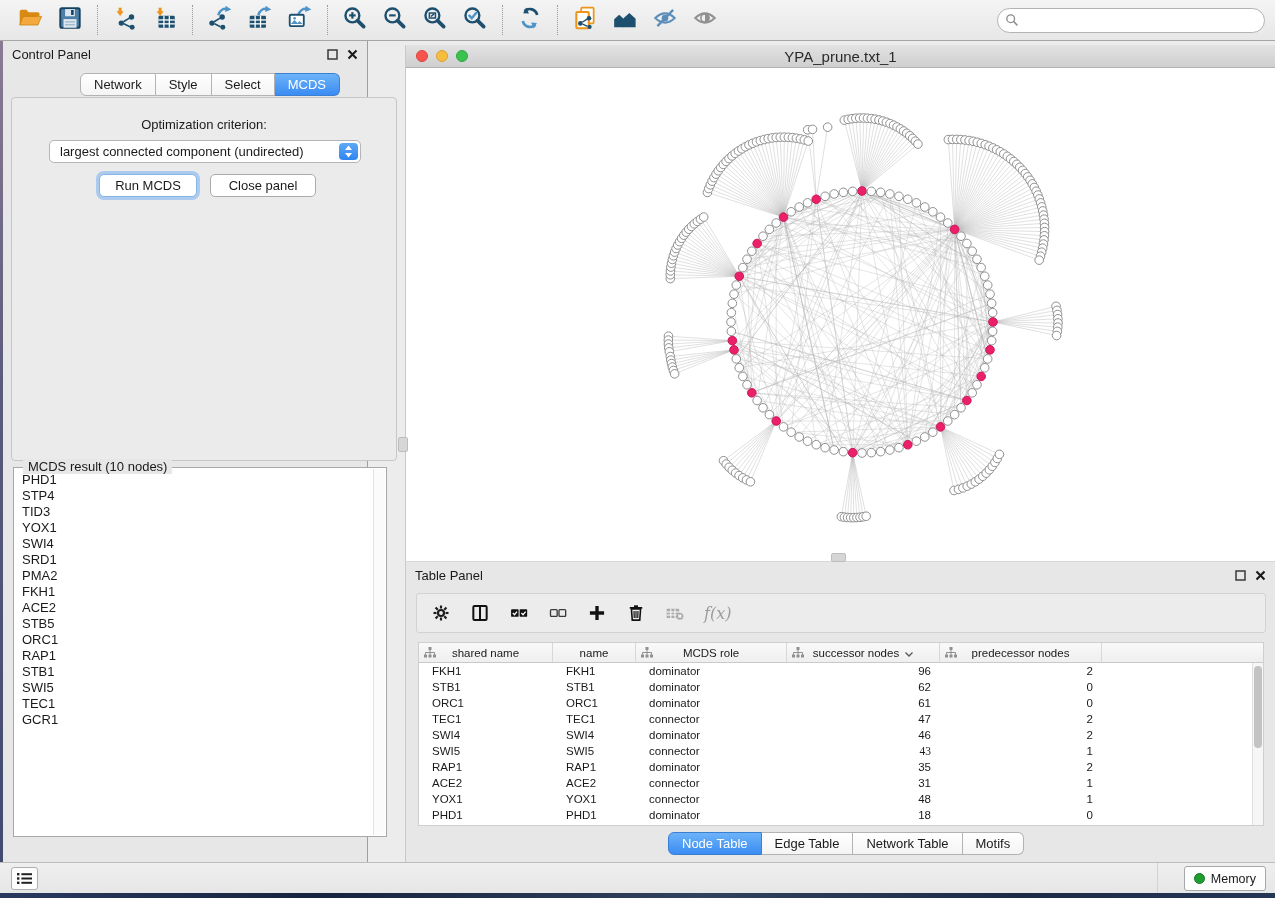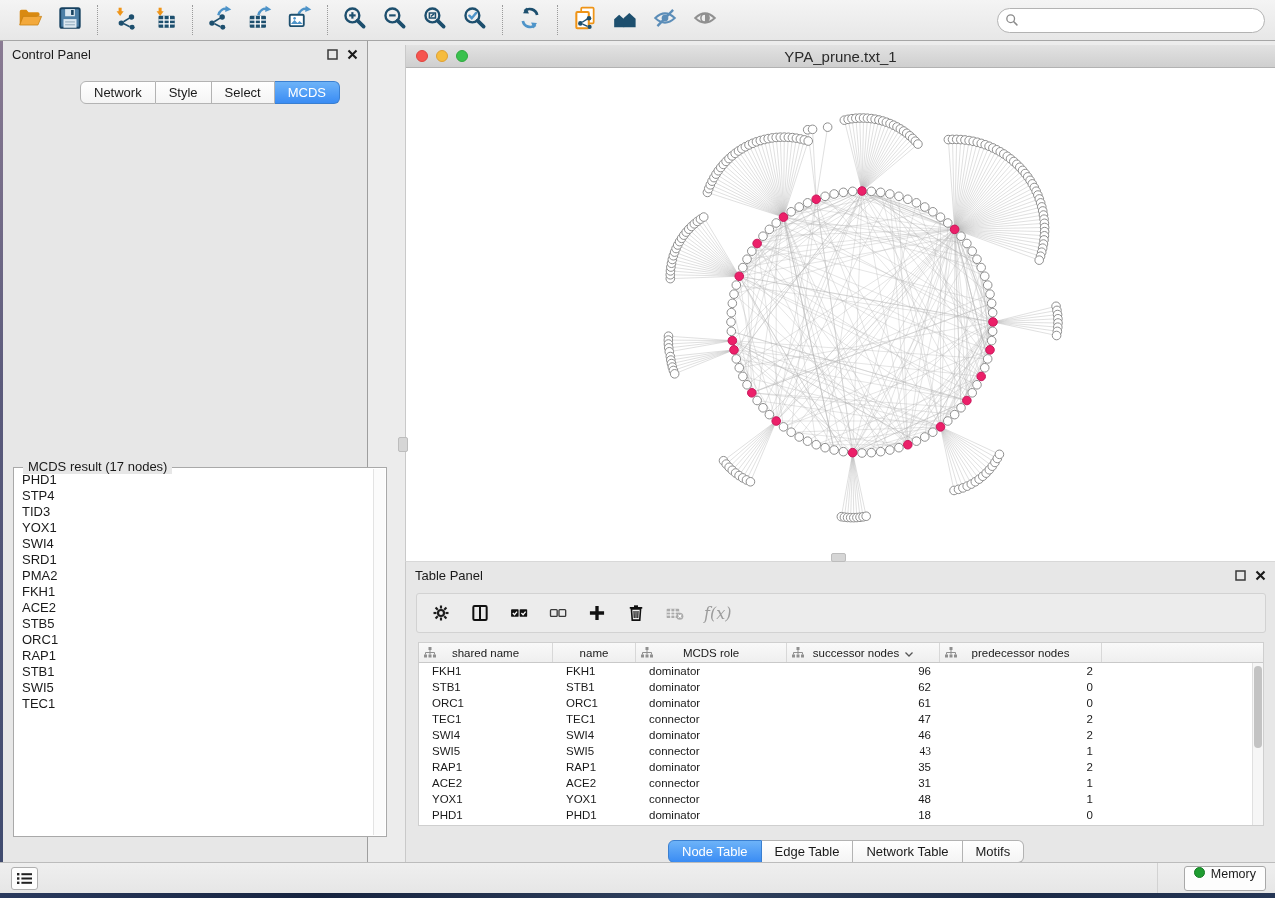--- a/index.html
+++ b/index.html
@@ -25,21 +25,21 @@
     background:linear-gradient(90deg,#2a3a5e,#16233f 25%,#31425f 55%,#1b2a47 80%,#253655); }
 
   
   #control-panel { position:absolute; left:3px; top:41px; width:365px; height:821px;
     background:#e7e7e7; border-right:1px solid #9e9e9e; }
   .panel-titlebar { height:26px; display:flex; align-items:center; padding:0 9px; font-size:13px; }
   .panel-title { flex:1; }
   .win-icons { display:flex; align-items:center; gap:9px; }
   .float-ic svg, .close-ic svg { width:11px; height:11px; display:block; }
 
-  .seg { display:flex; position:absolute;margin-top:8px; }
+  .seg { display:flex; position:absolute; }
   .seg-btn { height:23px; display:flex; align-items:center; justify-content:center;
     background:linear-gradient(#ffffff,#f4f4f4); border:1px solid #b3b3b3; border-left:none;
     font-size:13px; color:#1a1a1a; padding:0 13px; white-space:nowrap; }
   .seg-btn:first-child { border-left:1px solid #b3b3b3; border-radius:6px 0 0 6px; }
   .seg-btn:last-child { border-radius:0 6px 6px 0; }
   .seg-btn.sel { background:linear-gradient(#6db3f8,#3a8cf4); color:#fff; border-color:#3a7fd0; }
 
   #cp-tabs { left:77px; top:32px; }
 
   #cp-box { position:absolute; left:8px; top:56px; width:386px; height:364px;
@@ -104,21 +104,21 @@
   #tp-tabs { top:270px; }
 
   
   #status-bar { position:absolute; left:0; top:862px; width:1275px; height:31px;
     background:linear-gradient(#efefef,#e6e6e6); border-top:1px solid #bcbcbc; }
   #list-btn { position:absolute; left:11px; top:4px; width:27px; height:23px; background:#fdfdfd;
     border:1px solid #b0b0b0; border-radius:3px; display:flex; align-items:center; justify-content:center; }
   #list-btn svg { width:15px; height:13px; }
   #sb-sep { position:absolute; left:1157px; top:0; bottom:0; border-left:1px solid #d2d2d2; }
   #memory-btn { position:absolute; right:9px; top:3px; height:25px; padding:0 9px; background:#fdfdfd;
-    border:1px solid #a8a8a8; border-radius:3px; display:flex; gap:6px; font-size:12.5px; }
+    border:1px solid #a8a8a8; border-radius:3px; display:flex; align-items:center; gap:6px; font-size:12.5px; }
   #memory-dot { width:11px; height:11px; border-radius:50%; background:#1f9d31; border:1px solid #157a24; }
 </style>
 </head>
 <body>
 
 <div id="toolbar">
   <div id="toolbar-groups" style="display:flex;align-items:center;">
       <div class="tb-btn">
         <span><svg viewBox="0 0 24 24">
             <path d="M2.5 18.5V6q0-1.6 1.6-1.6h4.6l2 2.4h8.6q1.5 0 1.5 1.5v1.5z" fill="#d98a12"></path>
@@ -307,39 +307,56 @@
         </span>
     </span>
   </div>
   <div id="cp-tabs" class="seg">
       <div class="seg-btn">Network</div>
       <div class="seg-btn">Style</div>
       <div class="seg-btn">Select</div>
       <div class="seg-btn sel">MCDS</div>
     </div>
 
+  <div id="cp-box">
+    <div id="opt-label">Optimization criterion:</div>
+    <div id="criterion-select">
+      <span>largest connected component (undirected)</span>
+      <span id="criterion-stepper">
+        <svg viewBox="0 0 9 6">
+            <path d="M4.5 0.5L8 5H1z" fill="#fff"></path>
+          </svg>
+        <svg viewBox="0 0 9 6">
+            <path d="M4.5 5.5L1 1h7z" fill="#fff"></path>
+          </svg>
+      </span>
+    </div>
+    <div id="run-btn">Run MCDS</div>
+    <div id="closepanel-btn">Close panel</div>
+  </div>
 
   <div id="result-group">
-    <span id="result-legend">MCDS result (17 nodes)</span>
+    <span id="result-legend">MCDS result (10 nodes)</span>
     <div id="result-list">
         <div>PHD1</div>
         <div>STP4</div>
         <div>TID3</div>
         <div>YOX1</div>
         <div>SWI4</div>
         <div>SRD1</div>
         <div>PMA2</div>
         <div>FKH1</div>
         <div>ACE2</div>
         <div>STB5</div>
         <div>ORC1</div>
         <div>RAP1</div>
         <div>STB1</div>
         <div>SWI5</div>
         <div>TEC1</div>
+        <div>GCR1</div>
       </div>
     <div id="result-scroll"></div>
   </div>
 </div>
 
 <div id="network-window">
   <div id="nw-titlebar">
     <span id="nw-title">YPA_prune.txt_1</span>
     <span class="traffic">
       <span class="light" style="background:#f6554f;border:1px solid #df443e"></span>

